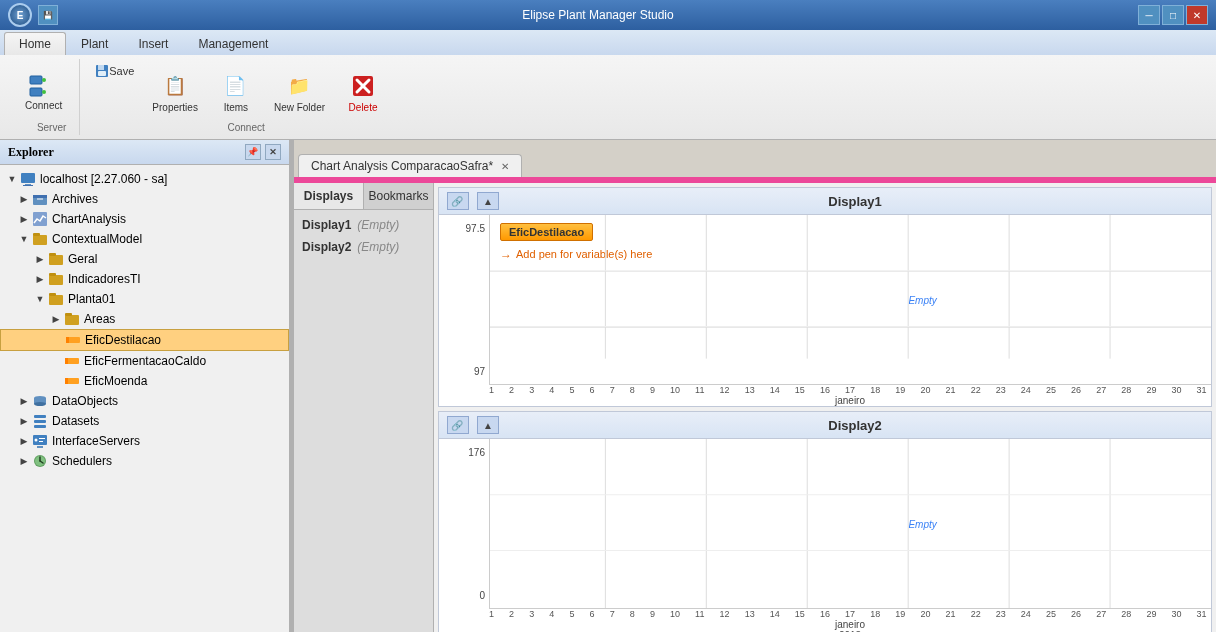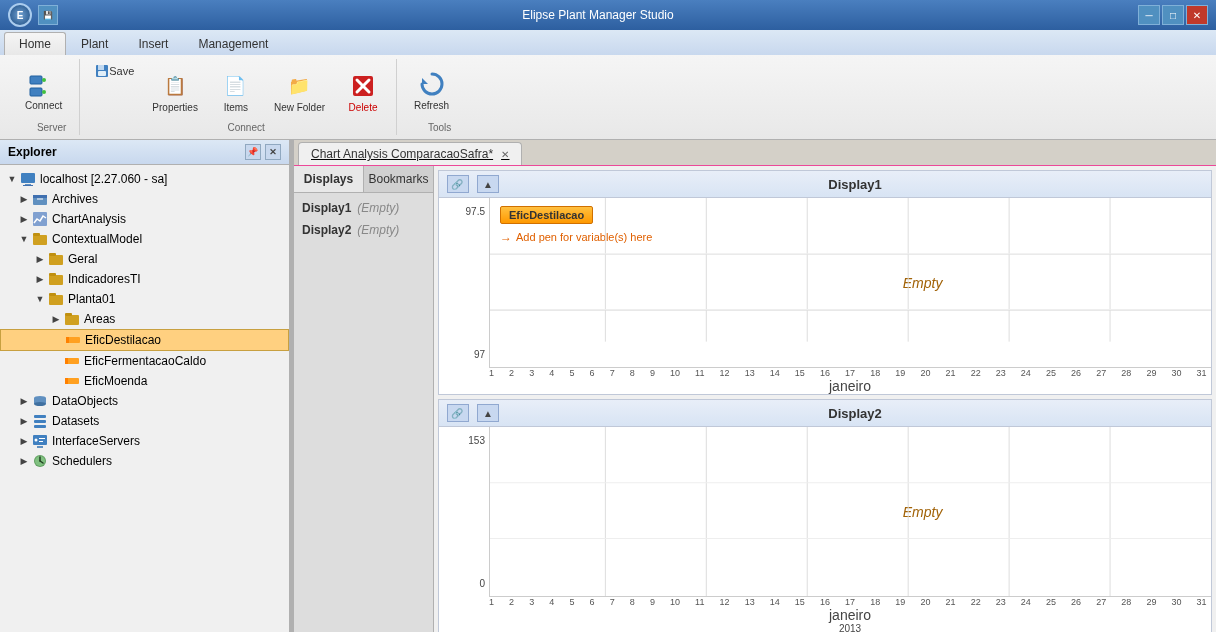--- a/index.html
+++ b/index.html
@@ -132,20 +132,21 @@
     }
     .explorer-header {
       background: linear-gradient(to bottom, #dce8f5, #c8d8ee);
       padding: 4px 8px;
       display: flex;
       align-items: center;
       justify-content: space-between;
       border-bottom: 1px solid #b0b0b0;
       font-weight: bold;
       font-size: 12px;
+      font-family: Liberation Serif, serif;
     }
     .explorer-header-controls { display: flex; gap: 4px; }
     .explorer-ctrl-btn {
       width: 16px; height: 16px;
       background: #c8d8ee;
       border: 1px solid #90a8c0;
       display: flex; align-items: center; justify-content: center;
       font-size: 9px; cursor: pointer; color: #444;
     }
     .explorer-tree {
@@ -182,23 +183,22 @@
     .explorer-tree::-webkit-scrollbar-thumb { background: #c0c0c0; border: 1px solid #a0a0a0; }
 
     
     .content-area { flex: 1; display: flex; flex-direction: column; overflow: hidden; }
 
     
     .doc-tab-bar {
       background: #d4d0c8;
       display: flex;
       align-items: flex-end;
-      padding: 2px 4px 0;
-      border-bottom: 1px solid #ec4899;
-      text-decoration: underline;
+      padding: 14px 4px 0;
+      border-bottom: 6px solid #ec4899;
     }
     .doc-tab {
       background: linear-gradient(to bottom, #e8e4dc, #ddd8d0);
       border: 1px solid #b0b0a0;
       border-bottom: none;
       border-radius: 4px 4px 0 0;
       padding: 4px 12px;
       display: flex;
       align-items: center;
       gap: 8px;
@@ -322,22 +322,22 @@
       position: absolute;
       left: 0; right: 0;
       height: 1px;
       background: #e8e8e8;
     }
     .chart-empty-label {
       position: absolute;
       top: 50%; left: 60%;
       transform: translate(-50%, -50%);
       font-style: italic;
-      color: #a16207;
-      font-size: 14px;
+      color: #3b82f6;
+      font-size: 10px;
     }
     .chart-pen-tag {
       position: absolute;
       top: 8px; left: 10px;
       background: linear-gradient(to bottom, #ffc040, #ff9900);
       border: 1px solid #d07000;
       padding: 2px 8px;
       font-size: 11px;
       color: #333;
       font-weight: bold;
@@ -349,21 +349,21 @@
       display: flex;
       align-items: center;
       gap: 4px;
       font-size: 11px;
       color: #e06000;
       cursor: pointer;
     }
     .chart-add-pen-arrow { font-size: 12px; }
     .chart-x-month {
       text-align: center;
-      font-size: 14px;
+      font-size: 10px;
       color: #444;
       padding-left: 50px;
     }
     .chart-x-year {
       text-align: center;
       font-size: 10px;
       color: #444;
       padding-left: 50px;
       margin-bottom: 4px;
     }
@@ -450,34 +450,20 @@
                 <line x1="20" y1="8" x2="8" y2="20" stroke="white" stroke-width="3" stroke-linecap="round"></line>
               </svg>
             </div>
             <span>Delete</span>
           </div>
         </div>
       </div>
       <div class="ribbon-group-label">Connect</div>
     </div>
 
-    <div class="ribbon-group">
-      <div class="ribbon-buttons">
-        <div class="ribbon-btn-large">
-          <div class="ribbon-icon-large">
-            <svg width="32" height="32" viewBox="0 0 32 32">
-              <path d="M16 6 A10 10 0 1 1 6 16" fill="none" stroke="#4080c0" stroke-width="3" stroke-linecap="round"></path>
-              <polygon points="6,10 6,16 12,16" fill="#4080c0"></polygon>
-            </svg>
-          </div>
-          <span>Refresh</span>
-        </div>
-      </div>
-      <div class="ribbon-group-label">Tools</div>
-    </div>
   </div>
 </div>
 
 <div class="main-area">
 
   <div class="explorer">
     <div class="explorer-header">
       <span>Explorer</span>
       <div class="explorer-header-controls">
         <div class="explorer-ctrl-btn">📌</div>
@@ -772,21 +758,21 @@
         </div>
 
         <div class="chart-display">
           <div class="chart-display-header">
             <div class="chart-header-btn">🔗</div>
             <div class="chart-header-btn">▲</div>
             <div class="chart-display-title">Display2</div>
           </div>
           <div class="chart-body">
             <div class="chart-y-axis">
-              <span>153</span>
+              <span>176</span>
               <span>0</span>
             </div>
             <div class="chart-plot-area">
               <div class="chart-empty-label">Empty</div>
               <svg style="position:absolute;top:0;left:0;width:100%;height:100%;pointer-events:none;">
                 <line x1="16%" y1="0" x2="16%" y2="100%" stroke="#ddd" stroke-width="1"></line>
                 <line x1="30%" y1="0" x2="30%" y2="100%" stroke="#ddd" stroke-width="1"></line>
                 <line x1="44%" y1="0" x2="44%" y2="100%" stroke="#ddd" stroke-width="1"></line>
                 <line x1="58%" y1="0" x2="58%" y2="100%" stroke="#ddd" stroke-width="1"></line>
                 <line x1="72%" y1="0" x2="72%" y2="100%" stroke="#ddd" stroke-width="1"></line>

